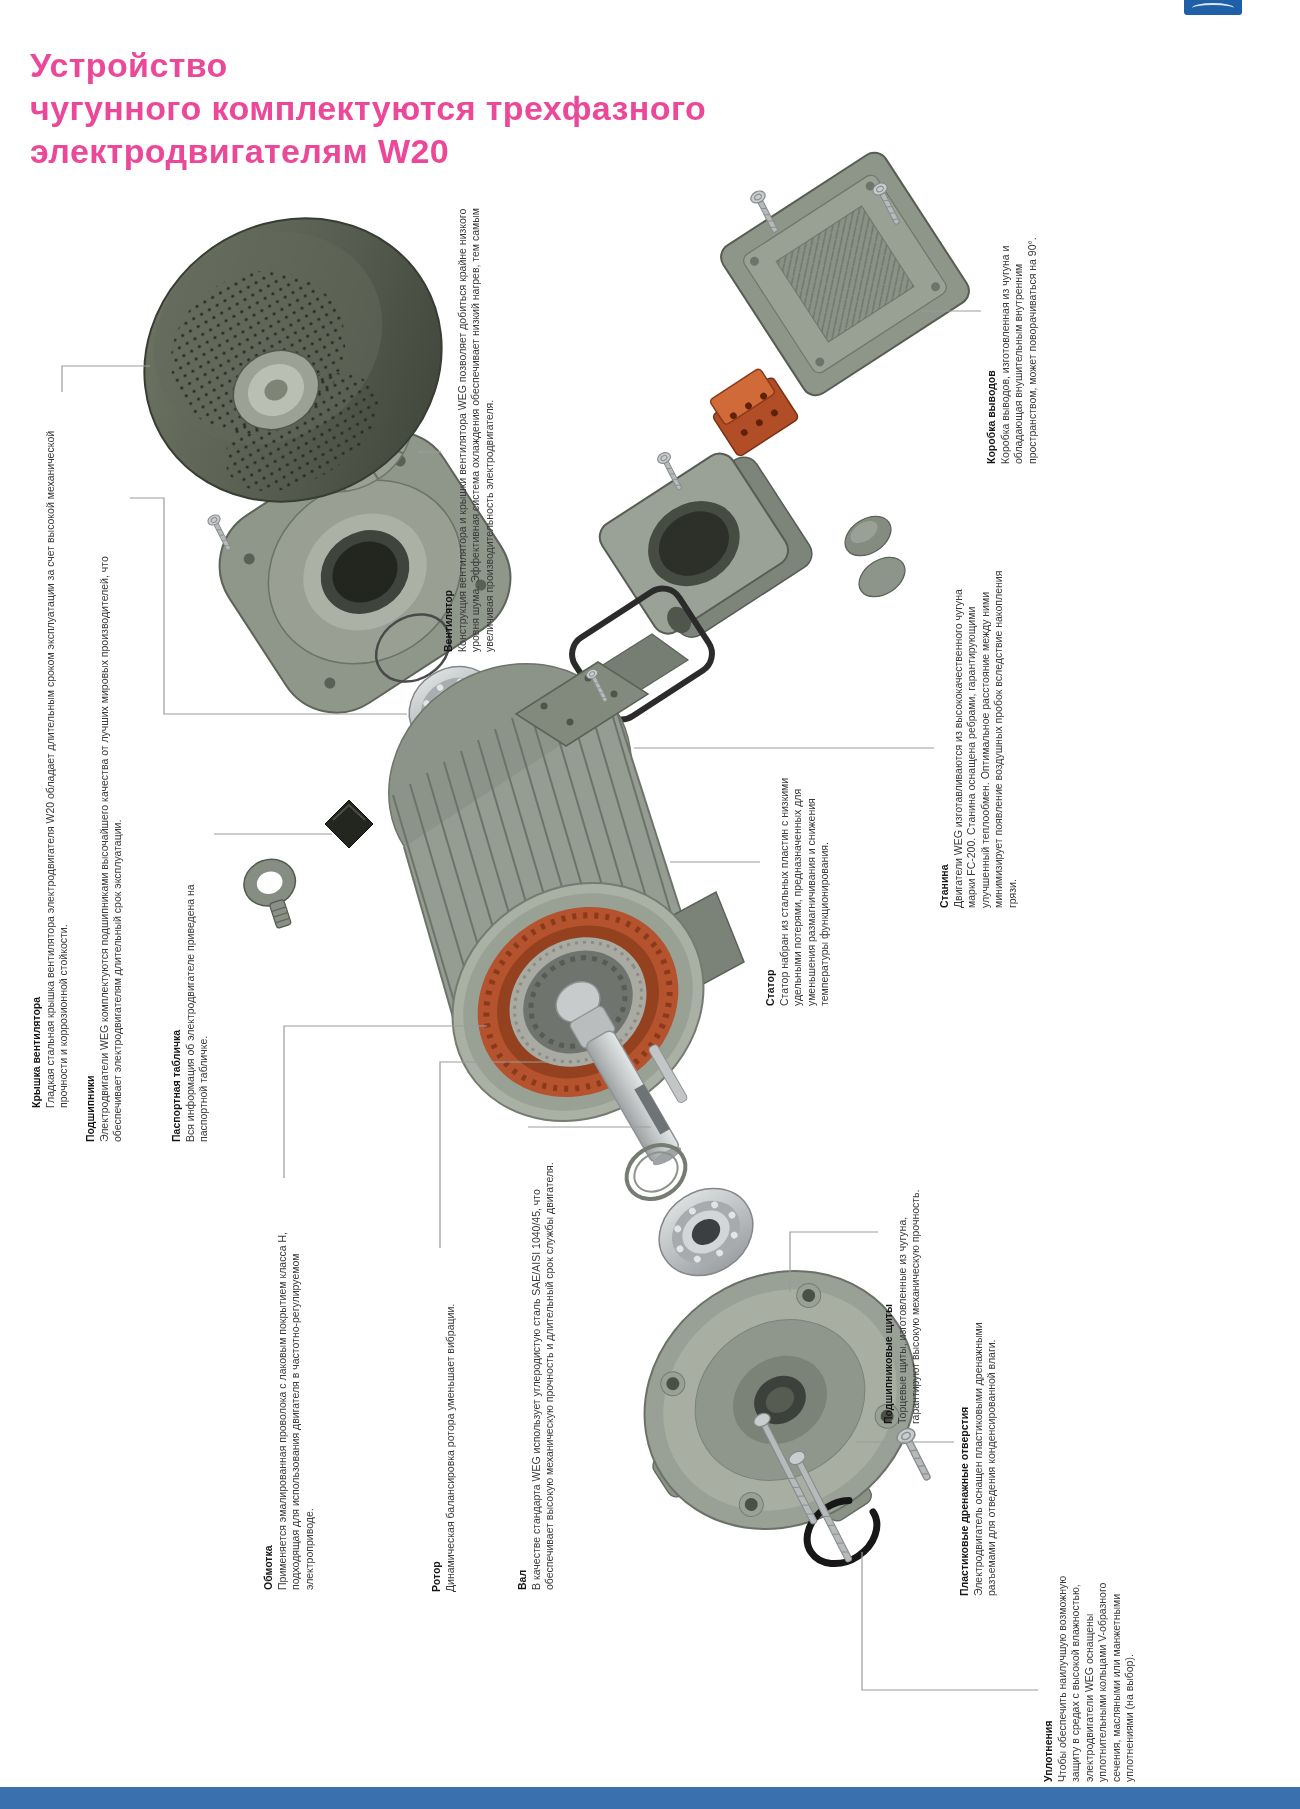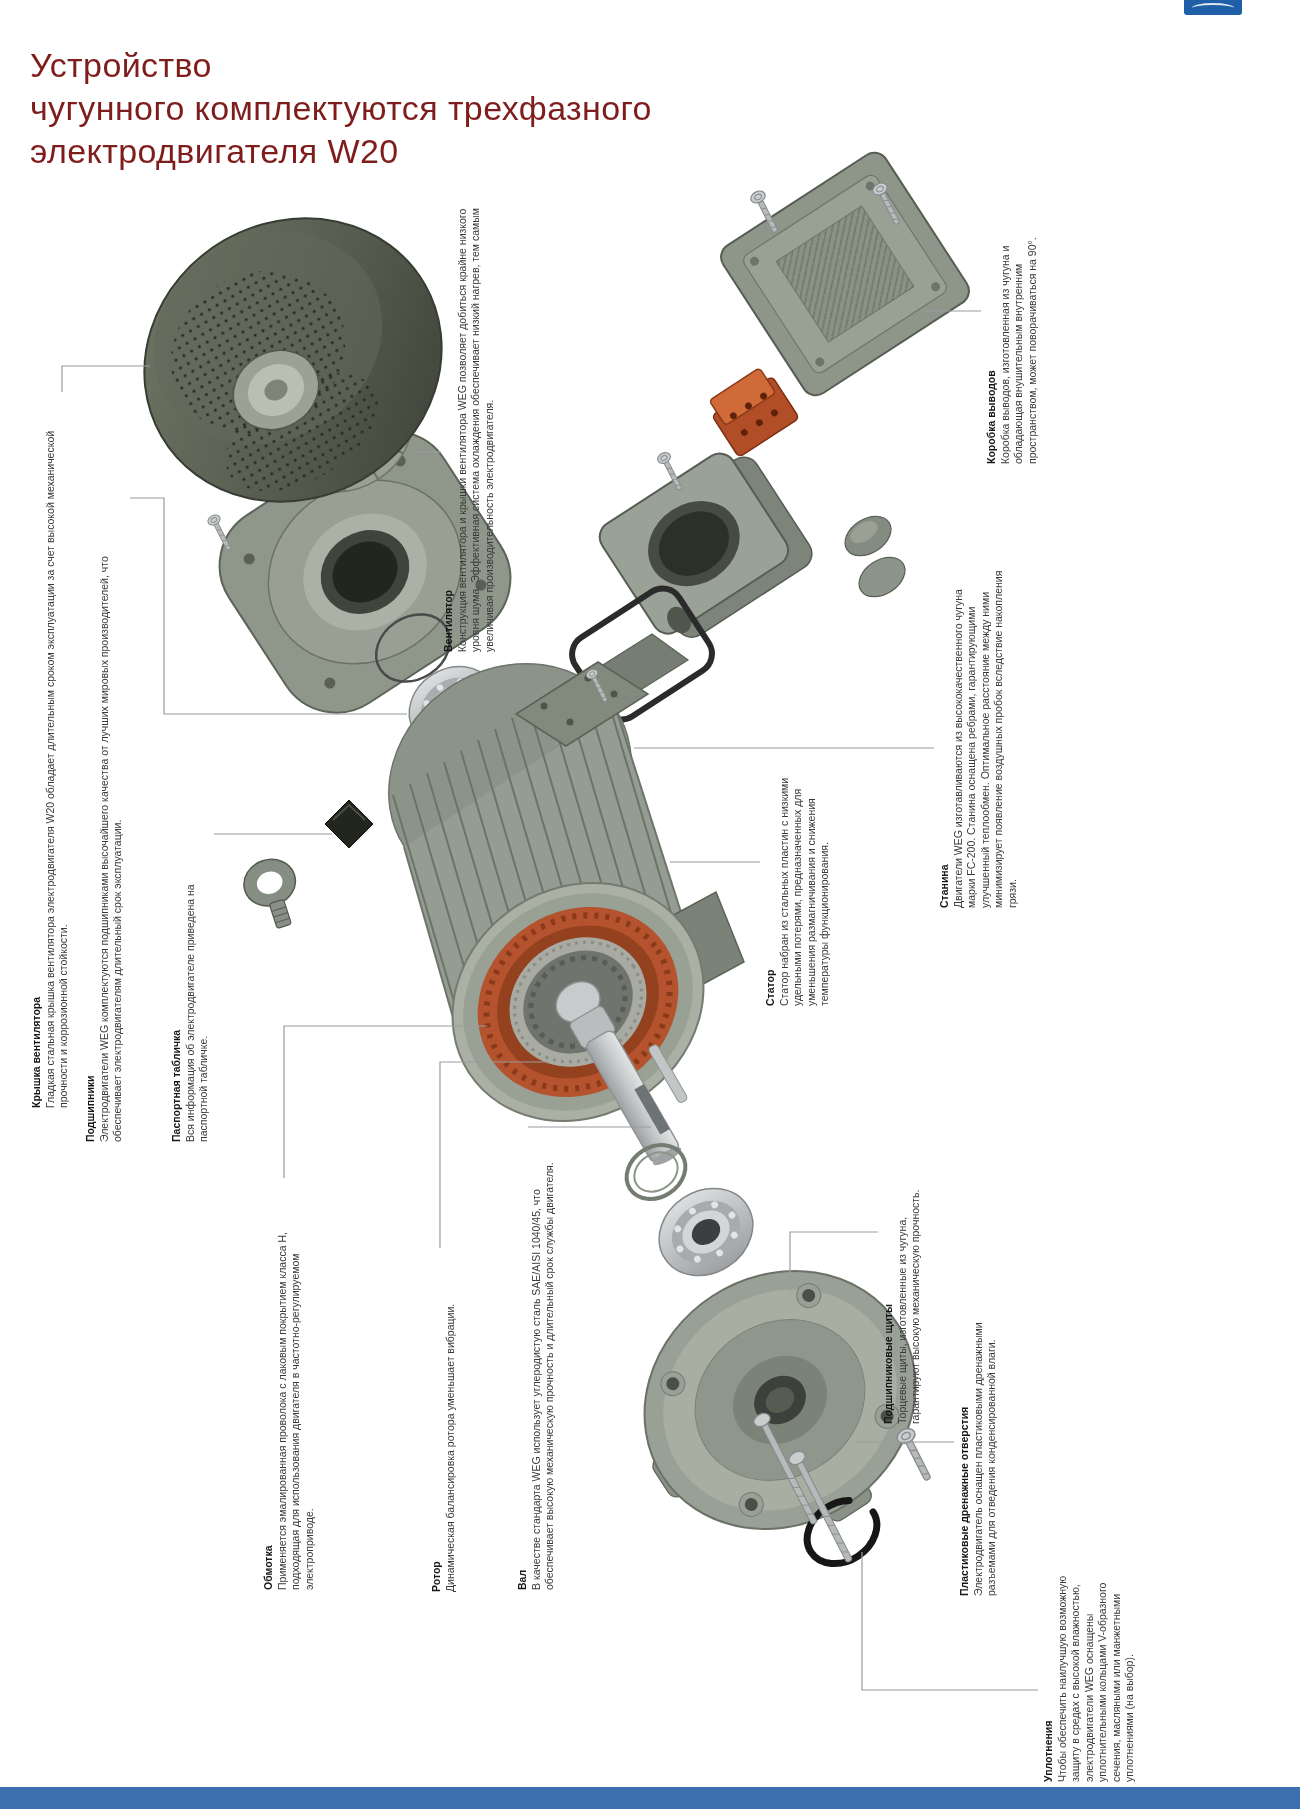--- a/index.html
+++ b/index.html
@@ -11,22 +11,22 @@
   .page { position:absolute; inset:0; background:#ffffff; }
   .weg-flag {
     position:absolute; top:0; right:58px; width:58px; height:15px;
     background:#1e5fa8; border-radius:0 0 3px 3px;
   }
   .weg-flag:after{
     content:""; position:absolute; left:8px; top:3px; width:42px; height:8px;
     border-top:2px solid rgba(255,255,255,.85); border-radius:50%;
   }
   .title {
-    position:absolute; left:30px; top:44px; color:#7f1d1d;
-    font-size:34px; line-height:43px; letter-spacing:.4px; font-weight:400;
+    position:absolute; left:30px; top:44px; color:#ec4899;
+    font-size:34px; line-height:43px; letter-spacing:.4px; font-weight:700;
   }
   svg.diagram { position:absolute; left:0; top:0; }
   .vlabel {
     position:absolute; writing-mode:vertical-rl; transform:rotate(180deg);
     font-size:10.5px; line-height:13.5px; color:#3a3a3a;
   }
   .vlabel .lt { font-weight:bold; color:#161616; }
   .footer-bar {
     position:absolute; left:0; right:0; bottom:0; height:22px;
     background:#3a70ad;
@@ -35,21 +35,21 @@
 </head>
 <body>
 
 <div class="page">
 
   <div class="weg-flag"></div>
 
   <div class="title">
     <div>Устройство</div>
     <div>чугунного комплектуются трехфазного</div>
-    <div>электродвигателя W20</div>
+    <div>электродвигателям W20</div>
   </div>
 
   <svg class="diagram" width="1300" height="1809" viewBox="0 0 1300 1809" xmlns="http://www.w3.org/2000/svg">
     <defs>
       <linearGradient id="gCover" x1="0" y1="0" x2="1" y2="1">
         <stop offset="0" stop-color="#737967"></stop>
         <stop offset="0.55" stop-color="#565c4f"></stop>
         <stop offset="1" stop-color="#3b4036"></stop>
       </linearGradient>
       <linearGradient id="gMetal" x1="0" y1="0" x2="0" y2="1">

